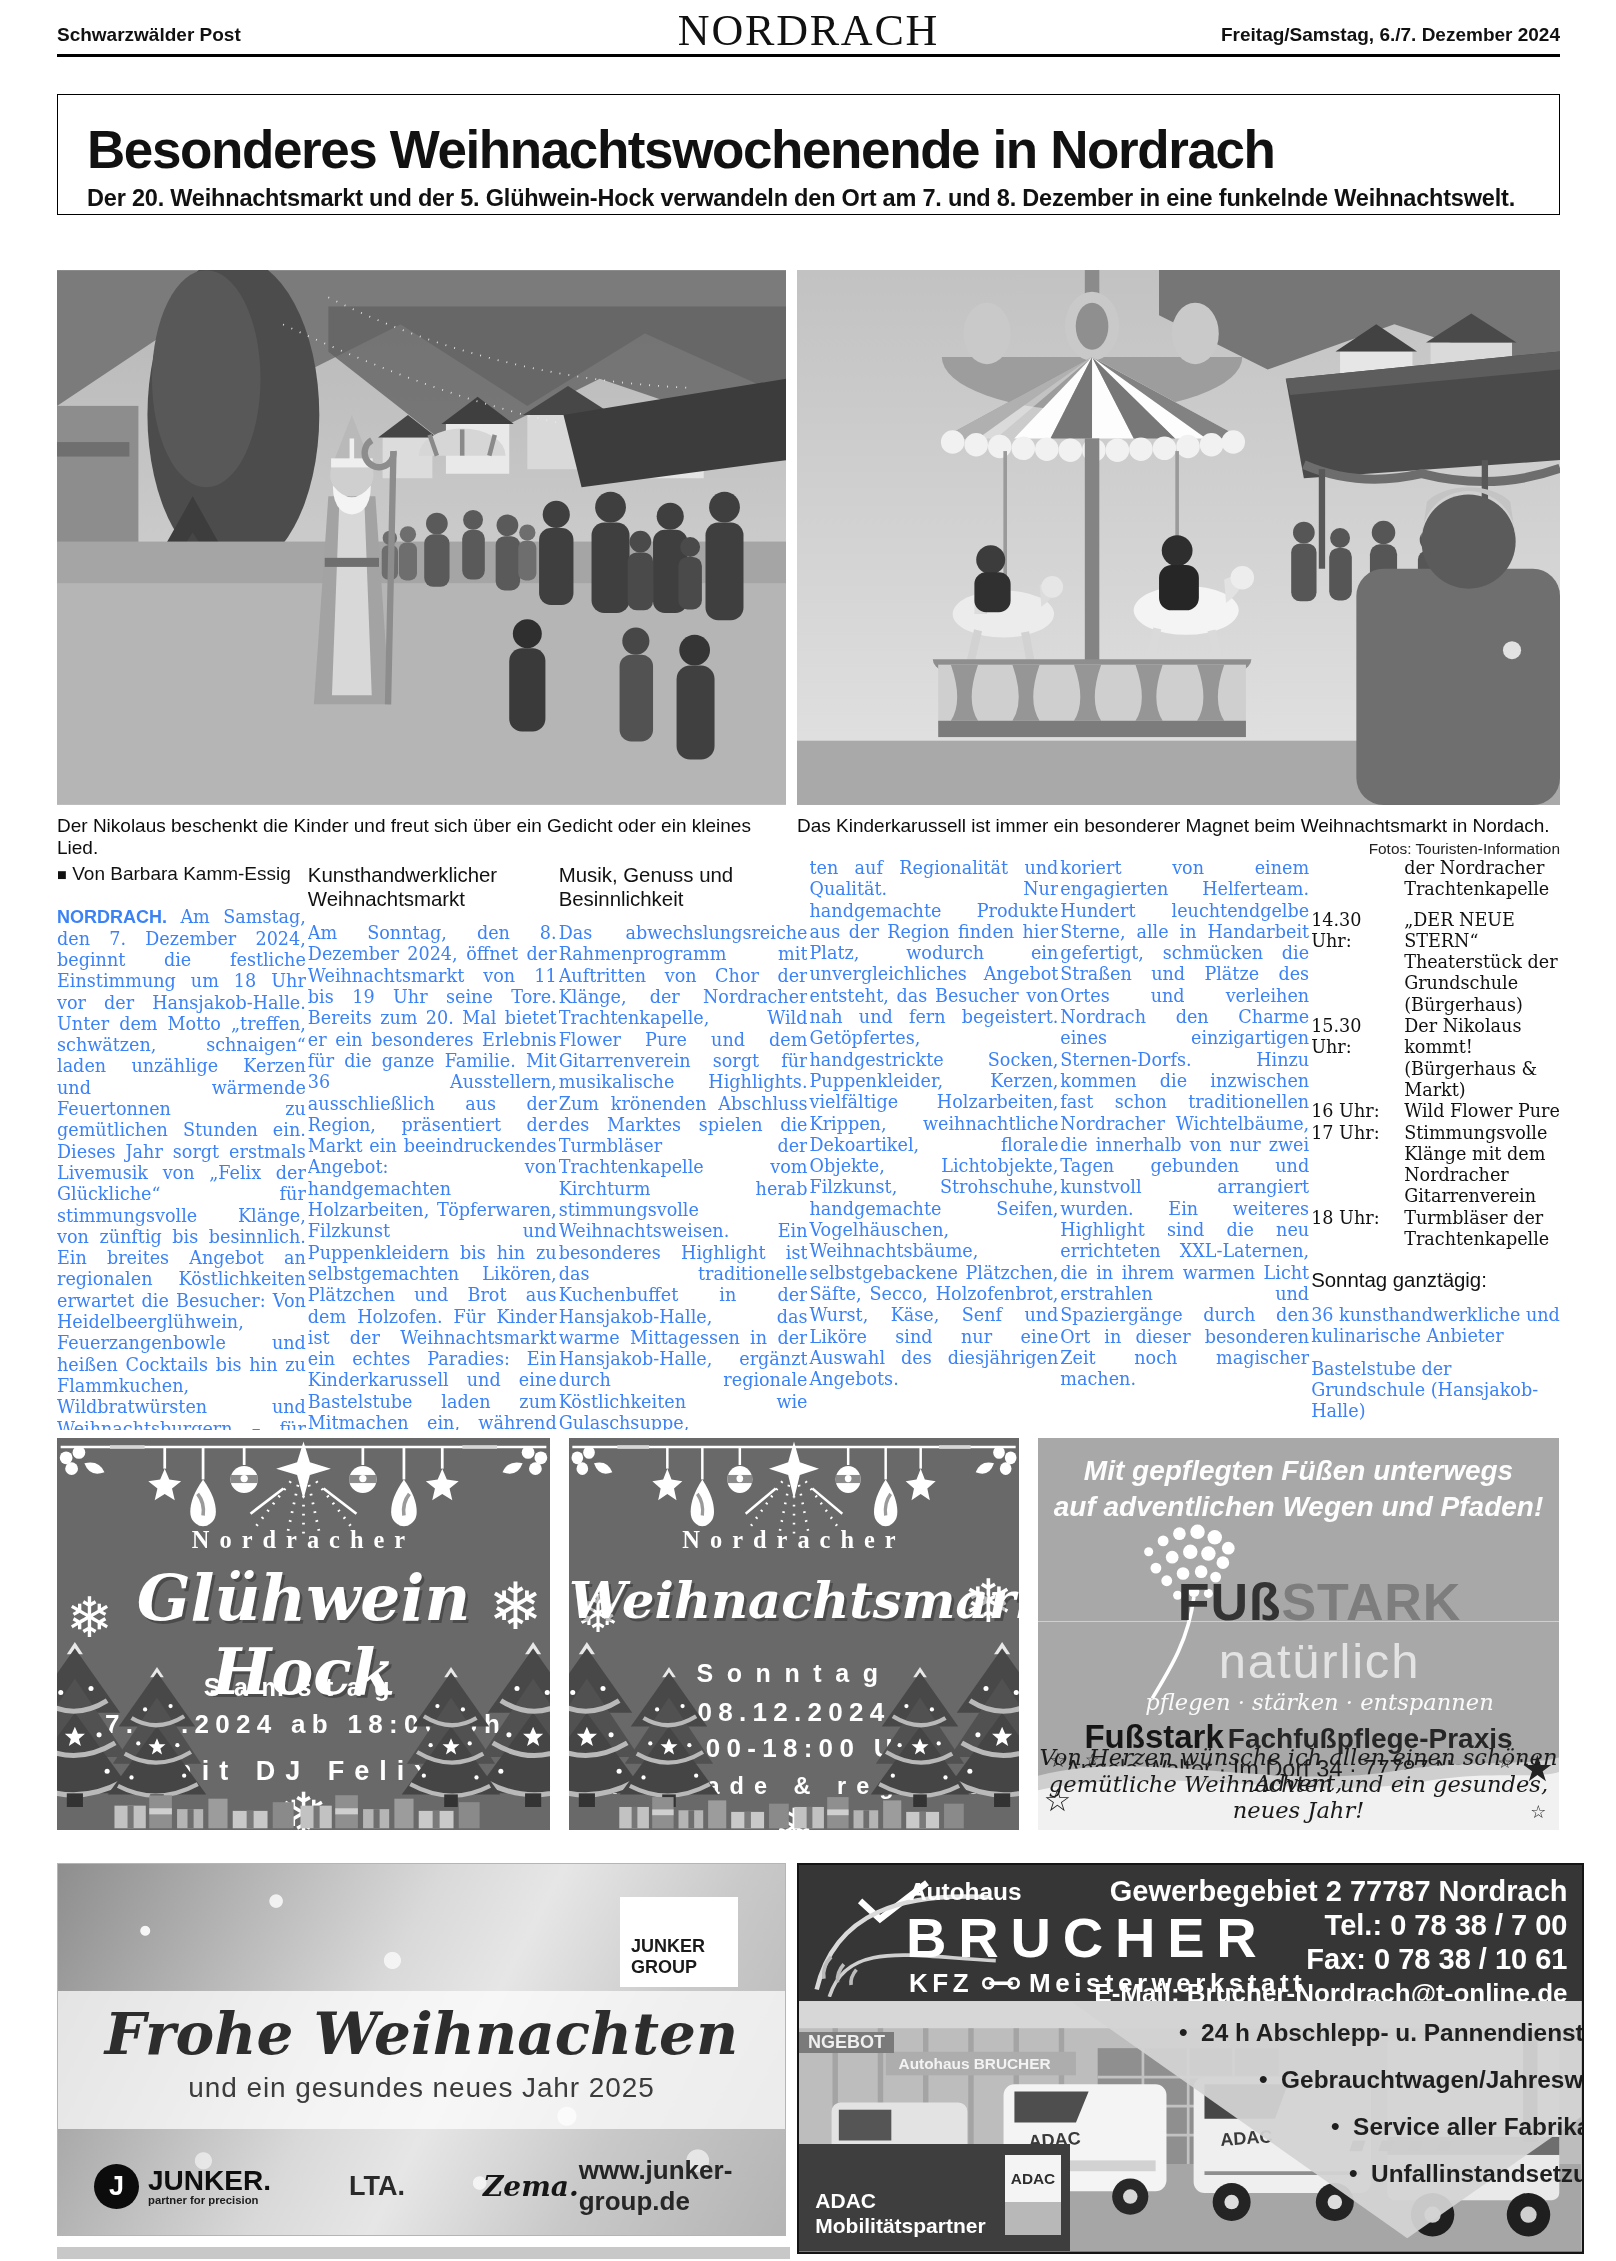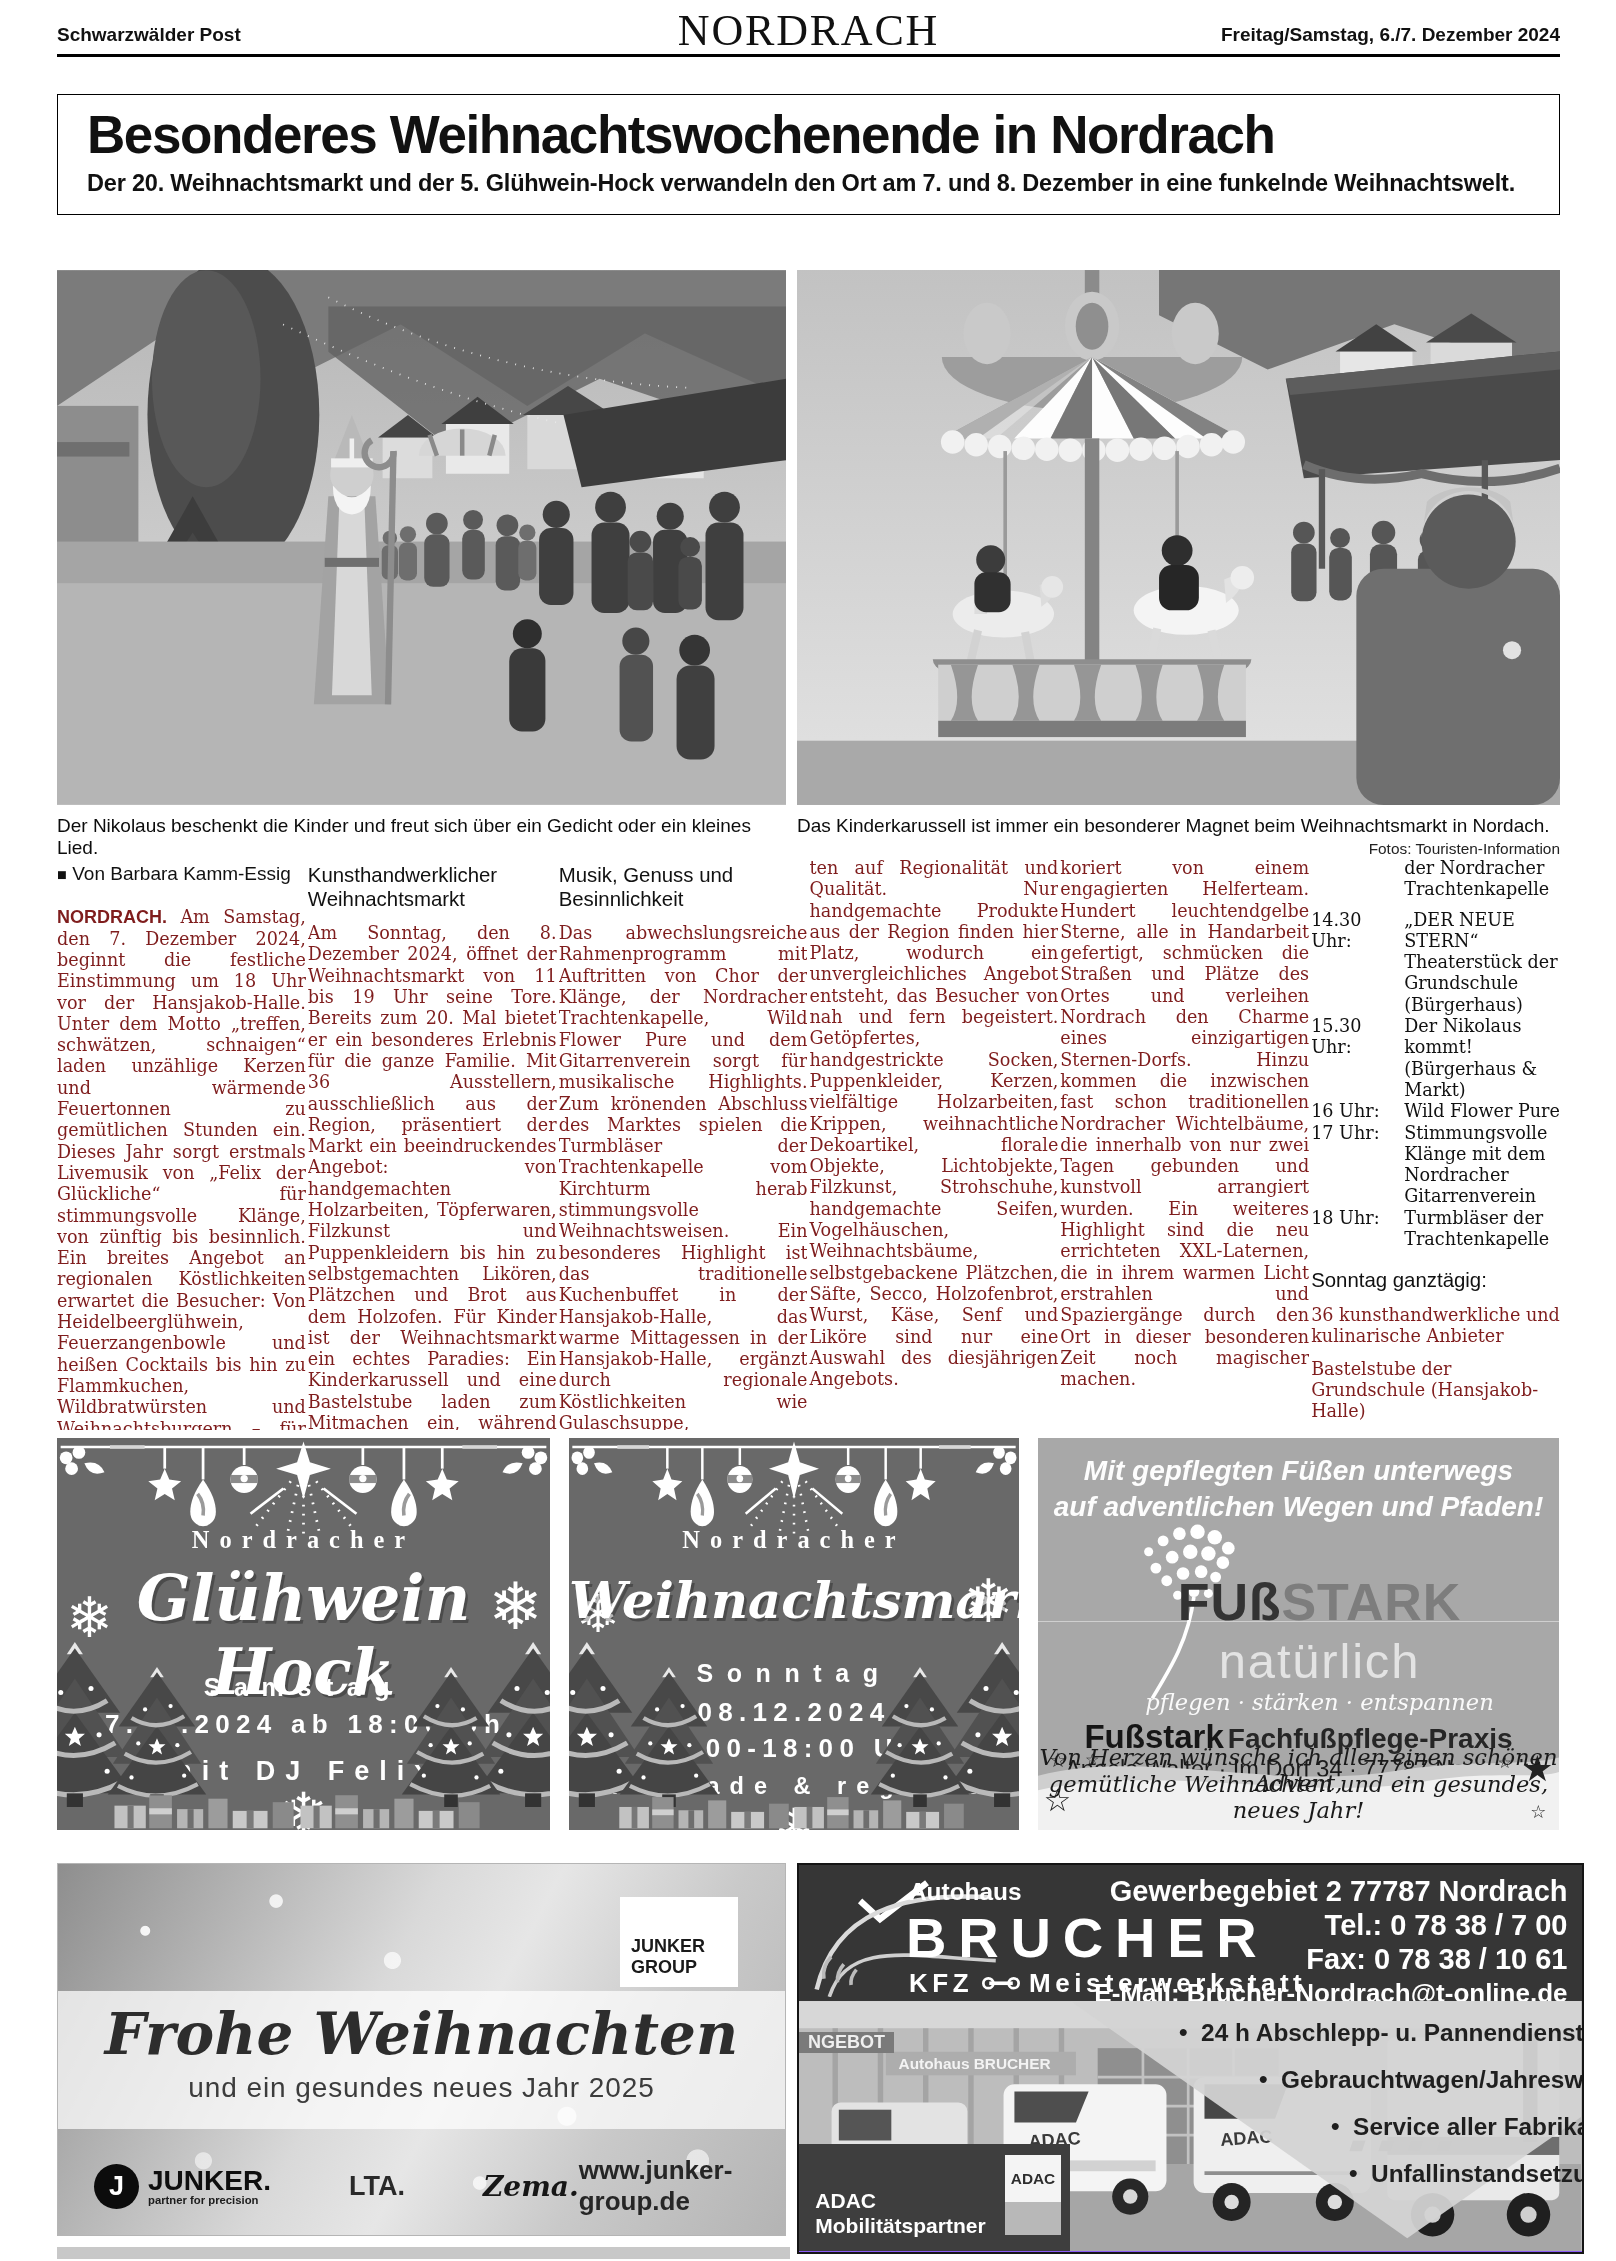--- a/index.html
+++ b/index.html
@@ -7,42 +7,42 @@
         font-family:"Liberation Sans",sans-serif;color:#111;overflow:hidden;}
   
   .mast-paper{position:absolute;left:57px;top:23.5px;font-size:19px;font-weight:700;}
   .mast-section{position:absolute;left:0;right:0;top:5.4px;text-align:center;
         font-family:"Liberation Serif",serif;font-size:44px;letter-spacing:1.8px;font-weight:400;}
   .mast-date{position:absolute;right:57px;top:24.4px;font-size:19px;font-weight:600;}
   .mast-rule{position:absolute;left:57px;right:57px;top:54px;height:0;
         border-top:3.6px solid #000;}
   
   .headline-box{position:absolute;left:57px;right:57px;top:94px;height:121px;
-        border:1.8px solid #000;box-sizing:border-box;padding:9px 29px 0 29px;}
+        border:1.8px solid #000;box-sizing:border-box;padding:24px 29px 0 29px;}
   .headline-box h1{margin:1.8px 0 6.3px 0;font-size:53px;line-height:58px;font-weight:800;
         letter-spacing:-1.4px;white-space:nowrap;}
   .headline-box .sub{font-size:23.5px;font-weight:600;letter-spacing:-0.2px;}
   
   .photo{position:absolute;top:270px;overflow:hidden;background:#cfcfcf;}
   .photo svg{display:block;}
   .photoL{left:57px;width:729px;height:535px;}
   .photoR{left:797px;width:763px;height:535px;}
   .caption{position:absolute;top:815px;font-size:19px;font-weight:500;color:#0c0c0c;}
   .capL{left:57px;width:729px;}
   .capR{left:797px;width:763px;}
   .credit{position:absolute;left:797px;top:840px;width:763px;text-align:right;
         font-size:15.4px;color:#222;}
   
   .article{position:absolute;left:57px;top:858px;width:1503px;height:572px;
         display:flex;gap:2px;}
   .col{flex:1;overflow:hidden;}
   .byline{font-size:19px;font-weight:500;margin:5.4px 0 22px 0;}
   .byline .sq{font-size:16.3px;margin-right:5.4px;}
   p.body{font-family:"DejaVu Serif","Liberation Serif",serif;font-size:17.6px;
-        line-height:21.3px;text-align:justify;margin:0;color:#7f1d1d;}
+        line-height:21.3px;text-align:justify;margin:0;color:#3b82f6;}
   p.body b.lead{font-family:"Liberation Sans",sans-serif;font-size:18px;}
   h3.colhead{font-size:20.4px;line-height:24px;margin:4.5px 0 12.7px 0;font-weight:400;}
   h3.mid{margin-top:18px;}
   .sched{margin-top:9px;}
   .sched-row{display:flex;font-family:"DejaVu Serif","Liberation Serif",serif;
         font-size:17.6px;line-height:21.3px;}
   .sched-time{width:93px;flex:none;}
   .sched-desc{flex:1;}
   .sched-cont{margin-left:93px;font-family:"DejaVu Serif","Liberation Serif",serif;
         font-size:17.6px;line-height:21.3px;}

